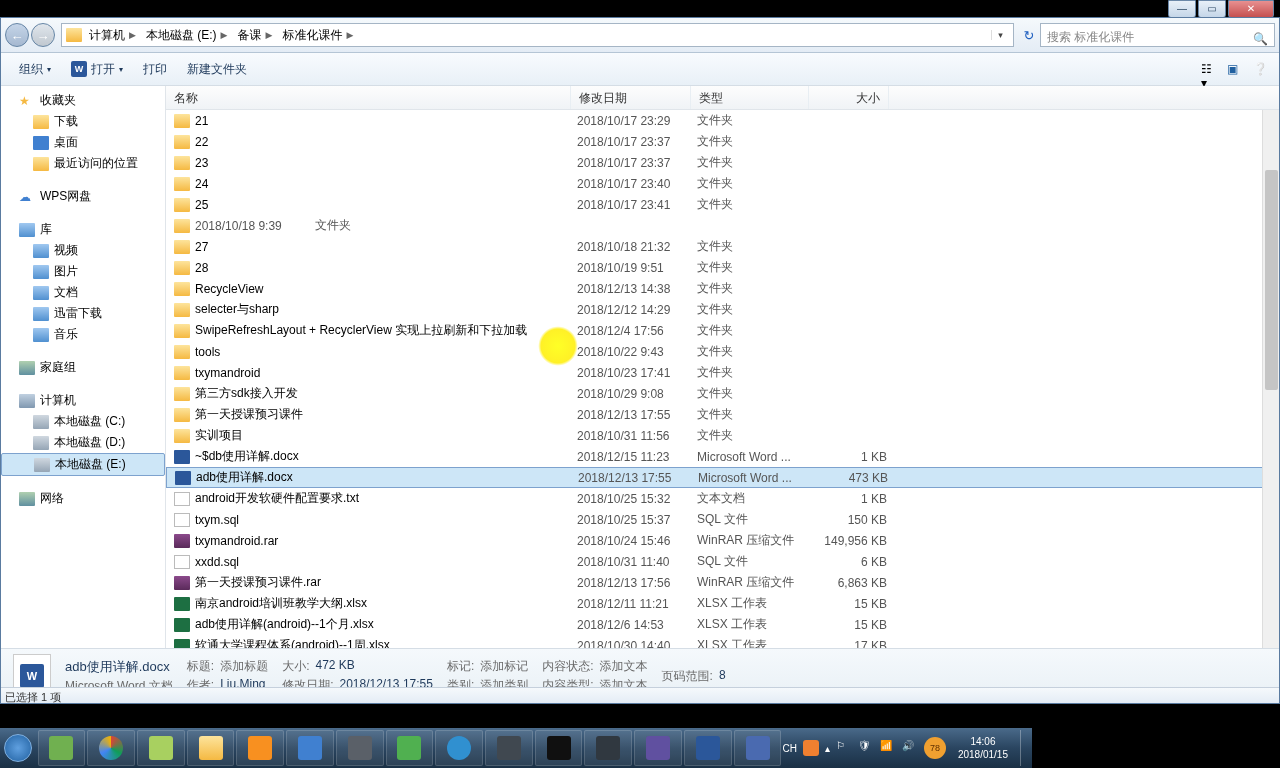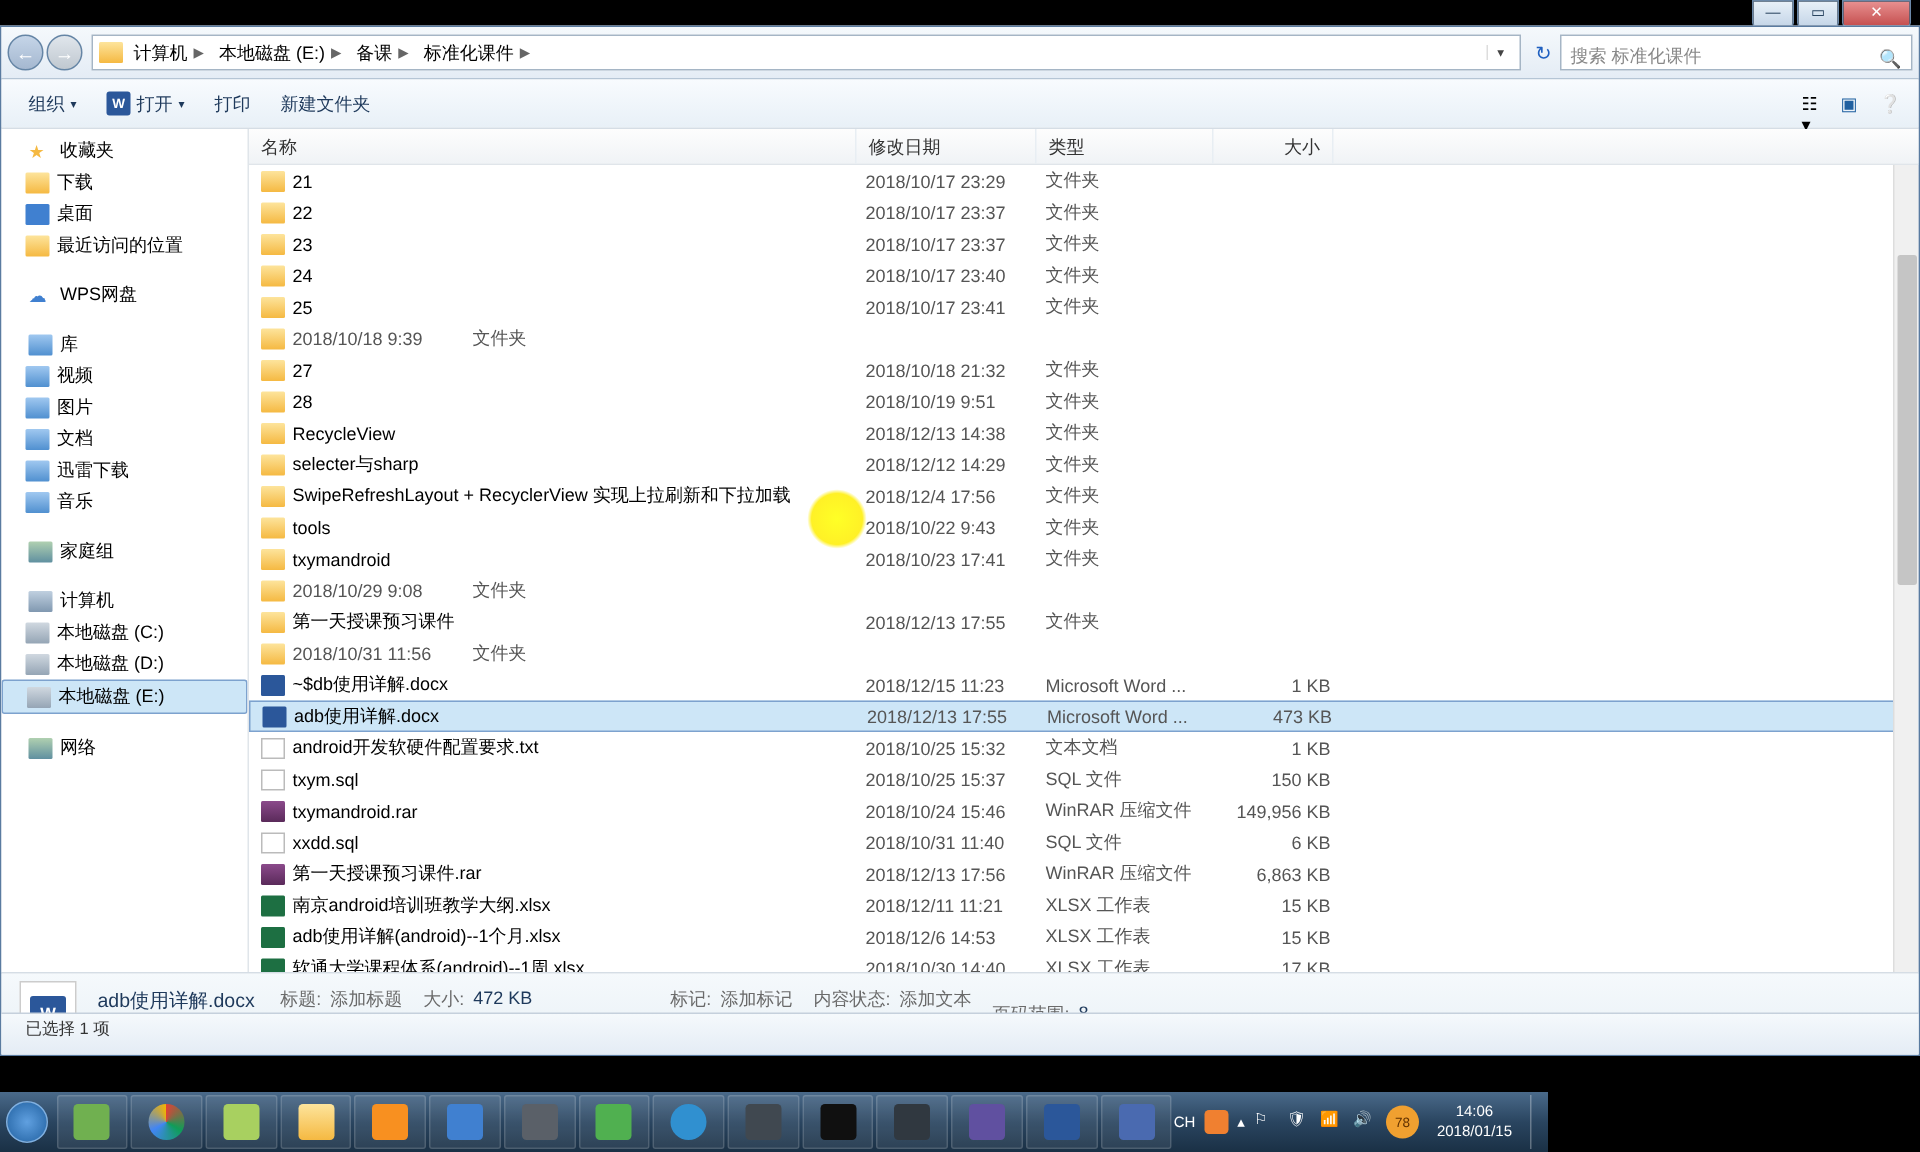--- a/index.html
+++ b/index.html
@@ -18,21 +18,21 @@
 .toolbar { height: 33px; background: linear-gradient(#f8fbfe,#e8f0f7); border-bottom: 1px solid #d5dde5; display: flex; align-items: center; padding: 0 8px; font-size: 12px; }
 .toolbar .tbitem { padding: 0 10px; color: #1e395b; display: flex; align-items: center; gap: 4px; }
 .toolbar .tbitem .drop { font-size: 8px; }
 .toolbar .word-ico { width: 16px; height: 16px; background: #2b579a; color: #fff; font-size: 9px; font-weight: bold; display: flex; align-items: center; justify-content: center; border-radius: 2px; }
 .toolbar .right { margin-left: auto; display: flex; align-items: center; gap: 8px; }
 .toolbar .viewico { width: 18px; height: 14px; display: inline-block; }
 .body { display: flex; height: 562px; }
 .sidebar { width: 165px; background: #fff; border-right: 1px solid #e0e5ea; overflow-y: auto; padding: 4px 0; font-size: 12px; }
 .sidebar .group { margin-bottom: 12px; }
 .sidebar .item { padding: 2px 6px 2px 18px; display: flex; align-items: center; gap: 5px; white-space: nowrap; }
-.sidebar .item.lvl2 { padding-left: 16px; }
+.sidebar .item.lvl2 { padding-left: 32px; }
 .sidebar .item.sel { background: #cde6f7; border: 1px solid #7da2ce; border-radius: 2px; }
 .sidebar .ico { width: 16px; height: 14px; display: inline-block; }
 .ico-star { color: #f5b942; }
 .ico-fold { background: linear-gradient(#fde49c,#f5b942); border-radius: 1px; }
 .ico-drive { background: linear-gradient(#d0d8e0,#95a5b5); border-radius: 1px; }
 .ico-desk { background: #4080d0; border-radius: 1px; }
 .ico-lib { background: linear-gradient(#a0c8f0,#5090d0); border-radius: 1px; }
 .ico-comp { background: linear-gradient(#c0d0e0,#8098b0); border-radius: 1px; }
 .ico-net { background: linear-gradient(#b0d0b0,#6090a0); border-radius: 1px; }
 .ico-cloud { color: #4080d0; }
@@ -60,21 +60,21 @@
 .scrollbar { position: absolute; right: 0; top: 0; width: 17px; height: 100%; background: #f0f0f0; border-left: 1px solid #ddd; }
 .scrollbar .thumb { position: absolute; left: 2px; width: 13px; background: #c5c5c5; border-radius: 2px; }
 .cursor-hl { position: absolute; width: 40px; height: 40px; border-radius: 50%; background: radial-gradient(#ffff00,#ffee00 60%, transparent 70%); opacity: 0.85; pointer-events: none; z-index: 50; }
 .details { height: 55px; background: linear-gradient(#f5f9fc,#e8f0f5); border-top: 1px solid #d5dde5; display: flex; align-items: center; padding: 6px 12px; font-size: 12px; gap: 14px; }
 .details .thumb { width: 38px; height: 44px; background: #fff; border: 1px solid #ccc; display: flex; align-items: center; justify-content: center; }
 .details .word-big { width: 24px; height: 24px; background: #2b579a; color: #fff; font-size: 11px; font-weight: bold; display: flex; align-items: center; justify-content: center; border-radius: 2px; }
 .details .block { display: flex; flex-direction: column; gap: 2px; }
 .details .label { color: #6a6a6a; }
 .details .val { color: #1e395b; }
 .details .pair { display: flex; gap: 6px; }
-.statusbar { position: absolute; bottom: 0; left: 0; right: 0; height: 28px; background: linear-gradient(#f5f9fc,#e4ecf5); border-top: 1px solid #c5d0dc; font-size: 11px; padding: 2px 16px; color: #333; margin-top: 12px; }
+.statusbar { position: absolute; bottom: 0; left: 0; right: 0; height: 16px; background: linear-gradient(#f5f9fc,#e4ecf5); border-top: 1px solid #c5d0dc; font-size: 11px; padding: 2px 4px; color: #333; margin-top: 12px; }
 .taskbar { position: absolute; bottom: 0; left: 0; width: 1032px; height: 40px; background: linear-gradient(#4a6a8a,#2a4560 50%,#1a3045); display: flex; align-items: center; }
 .taskbar .start { width: 40px; height: 40px; display: flex; align-items: center; justify-content: center; }
 .taskbar .winlogo { width: 28px; height: 28px; border-radius: 50%; background: radial-gradient(#60a0e0,#2060a0); border: 1px solid #80b0e0; }
 .taskbar .tbicon { width: 52px; height: 36px; margin: 2px 1px; background: rgba(255,255,255,0.08); border: 1px solid rgba(255,255,255,0.15); border-radius: 2px; display: flex; align-items: center; justify-content: center; }
 .taskbar .tray { margin-left: auto; display: flex; align-items: center; gap: 6px; padding-right: 4px; color: #fff; font-size: 10px; }
 .taskbar .tray .trayico { width: 16px; height: 16px; }
 .taskbar .clock { text-align: center; line-height: 1.3; padding: 0 6px; }
 .tb-app { width: 24px; height: 24px; border-radius: 3px; }
 .winctrl-top { position: absolute; top: 0; right: 6px; display: flex; gap: 2px; }
 .winctrl-top .b { width: 28px; height: 18px; background: linear-gradient(#e8f0f8,#c5d6e8); border: 1px solid #6b88a8; border-radius: 0 0 3px 3px; font-size: 10px; text-align: center; line-height: 16px; color: #2a4560; }
@@ -317,33 +317,35 @@
           </div>
           <div class="row">
             <span class="fico fico-folder"></span>
             <span class="name">txymandroid</span>
             <span class="date">2018/10/23 17:41</span>
             <span class="type">文件夹</span>
             <span class="size"></span>
           </div>
           <div class="row">
             <span class="fico fico-folder"></span>
+            <span class="name">第三方sdk接入开发</span>
             <span class="date">2018/10/29 9:08</span>
             <span class="type">文件夹</span>
             <span class="size"></span>
           </div>
           <div class="row">
             <span class="fico fico-folder"></span>
             <span class="name">第一天授课预习课件</span>
             <span class="date">2018/12/13 17:55</span>
             <span class="type">文件夹</span>
             <span class="size"></span>
           </div>
           <div class="row">
             <span class="fico fico-folder"></span>
+            <span class="name">实训项目</span>
             <span class="date">2018/10/31 11:56</span>
             <span class="type">文件夹</span>
             <span class="size"></span>
           </div>
           <div class="row">
             <span class="fico fico-word"></span>
             <span class="name">~$db使用详解.docx</span>
             <span class="date">2018/12/15 11:23</span>
             <span class="type">Microsoft Word ...</span>
             <span class="size">1 KB</span>

